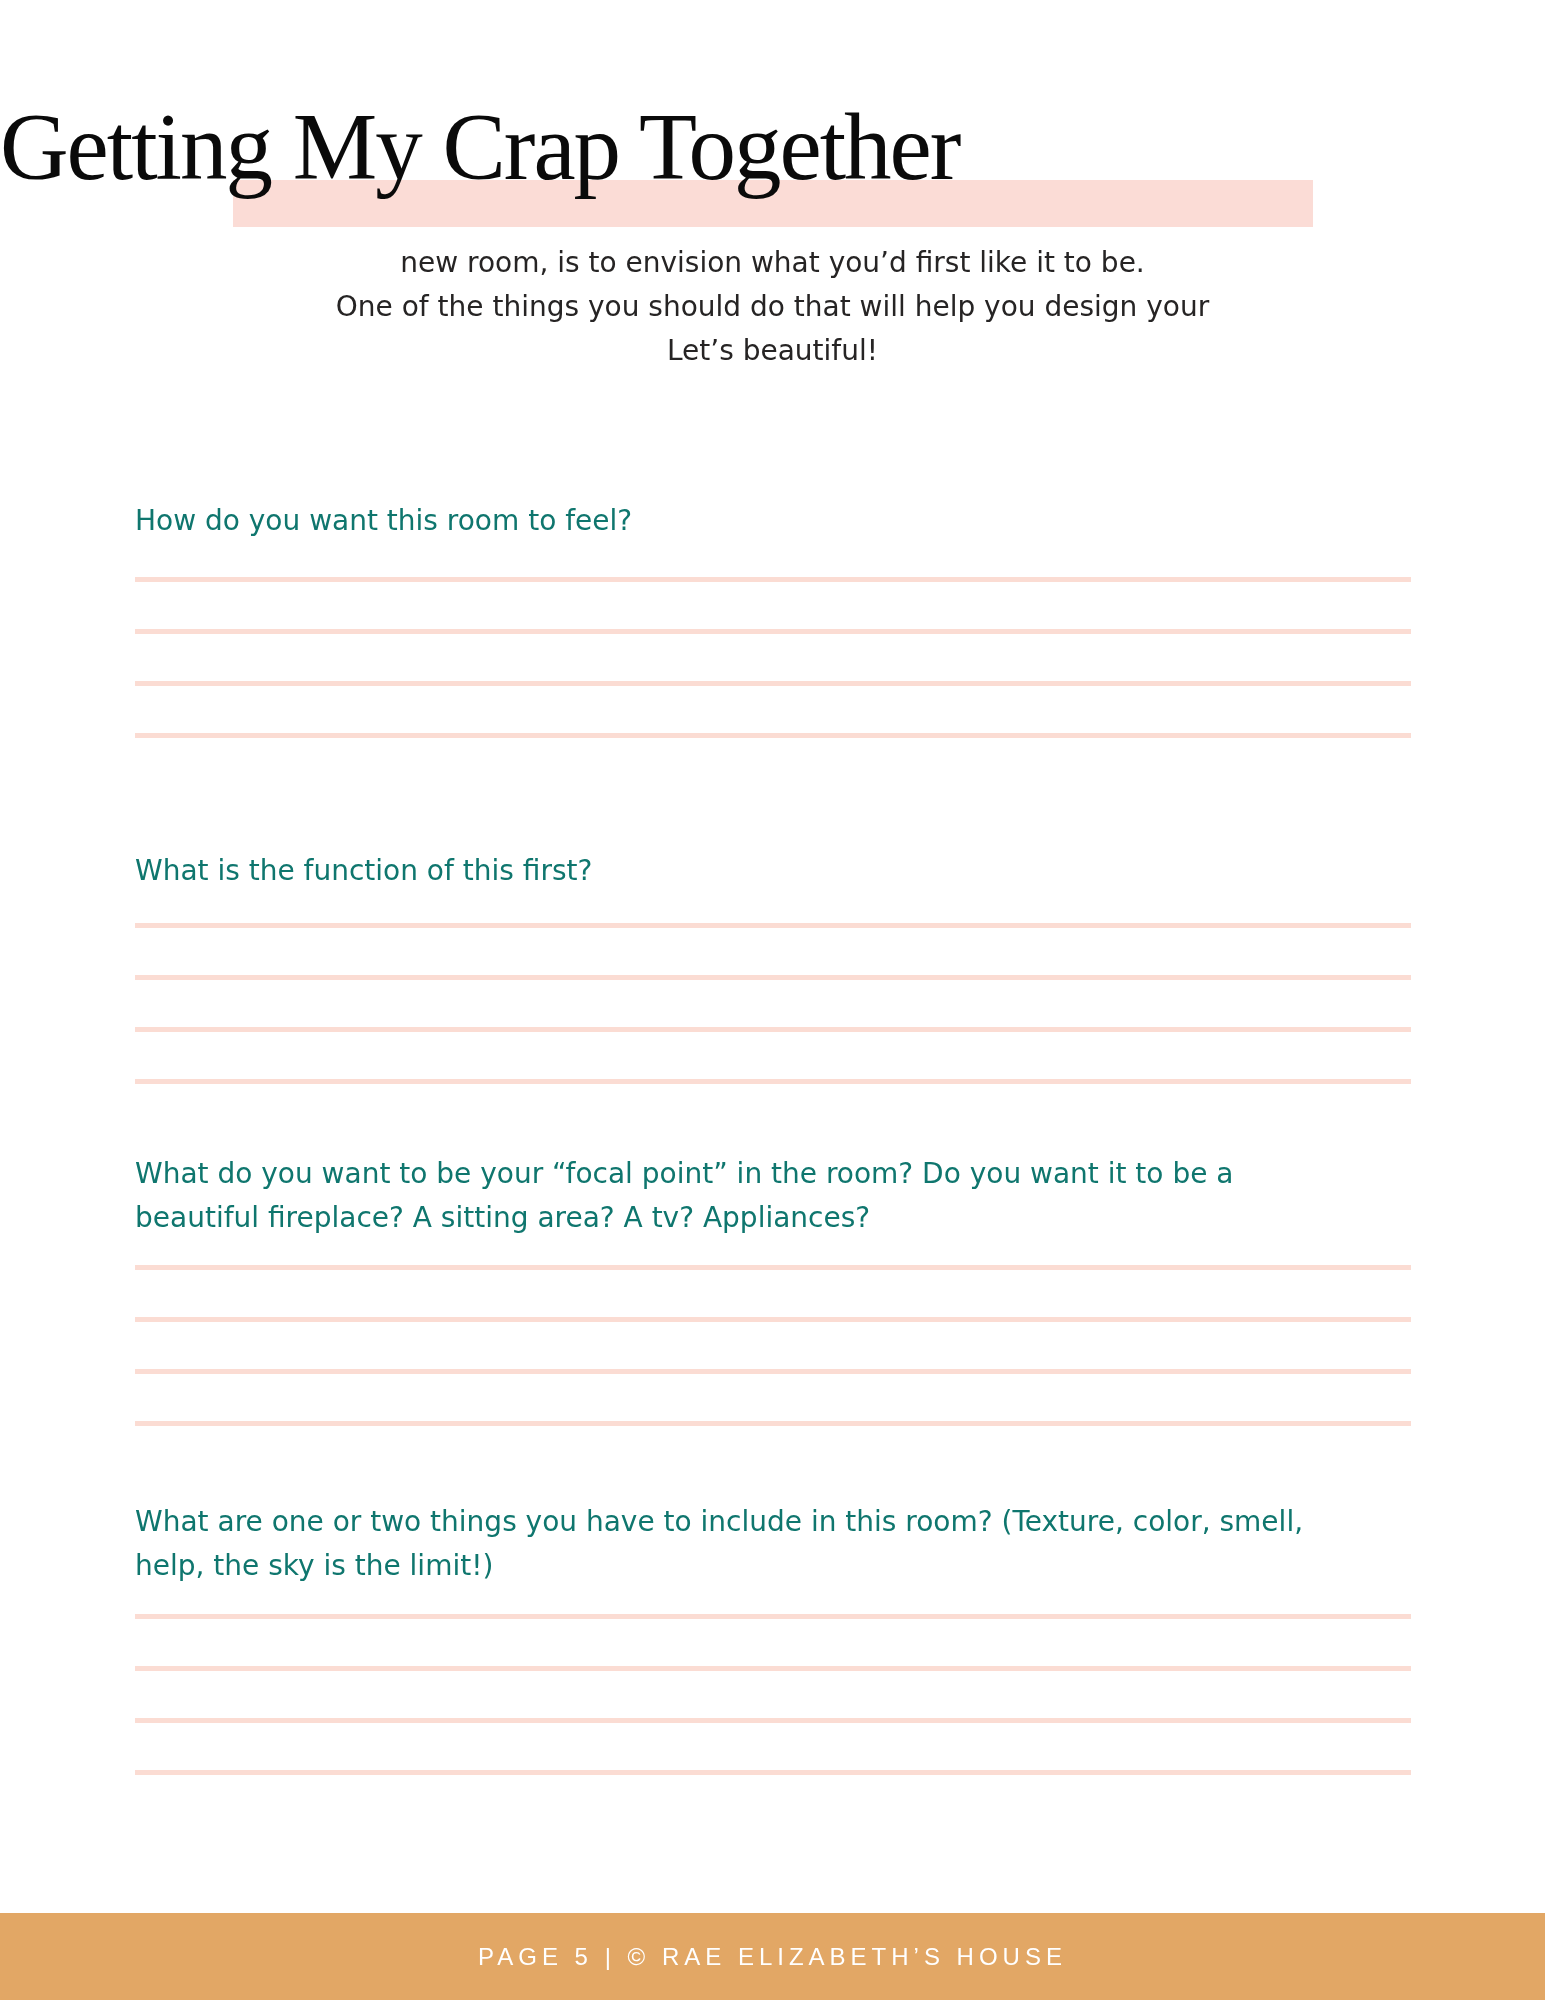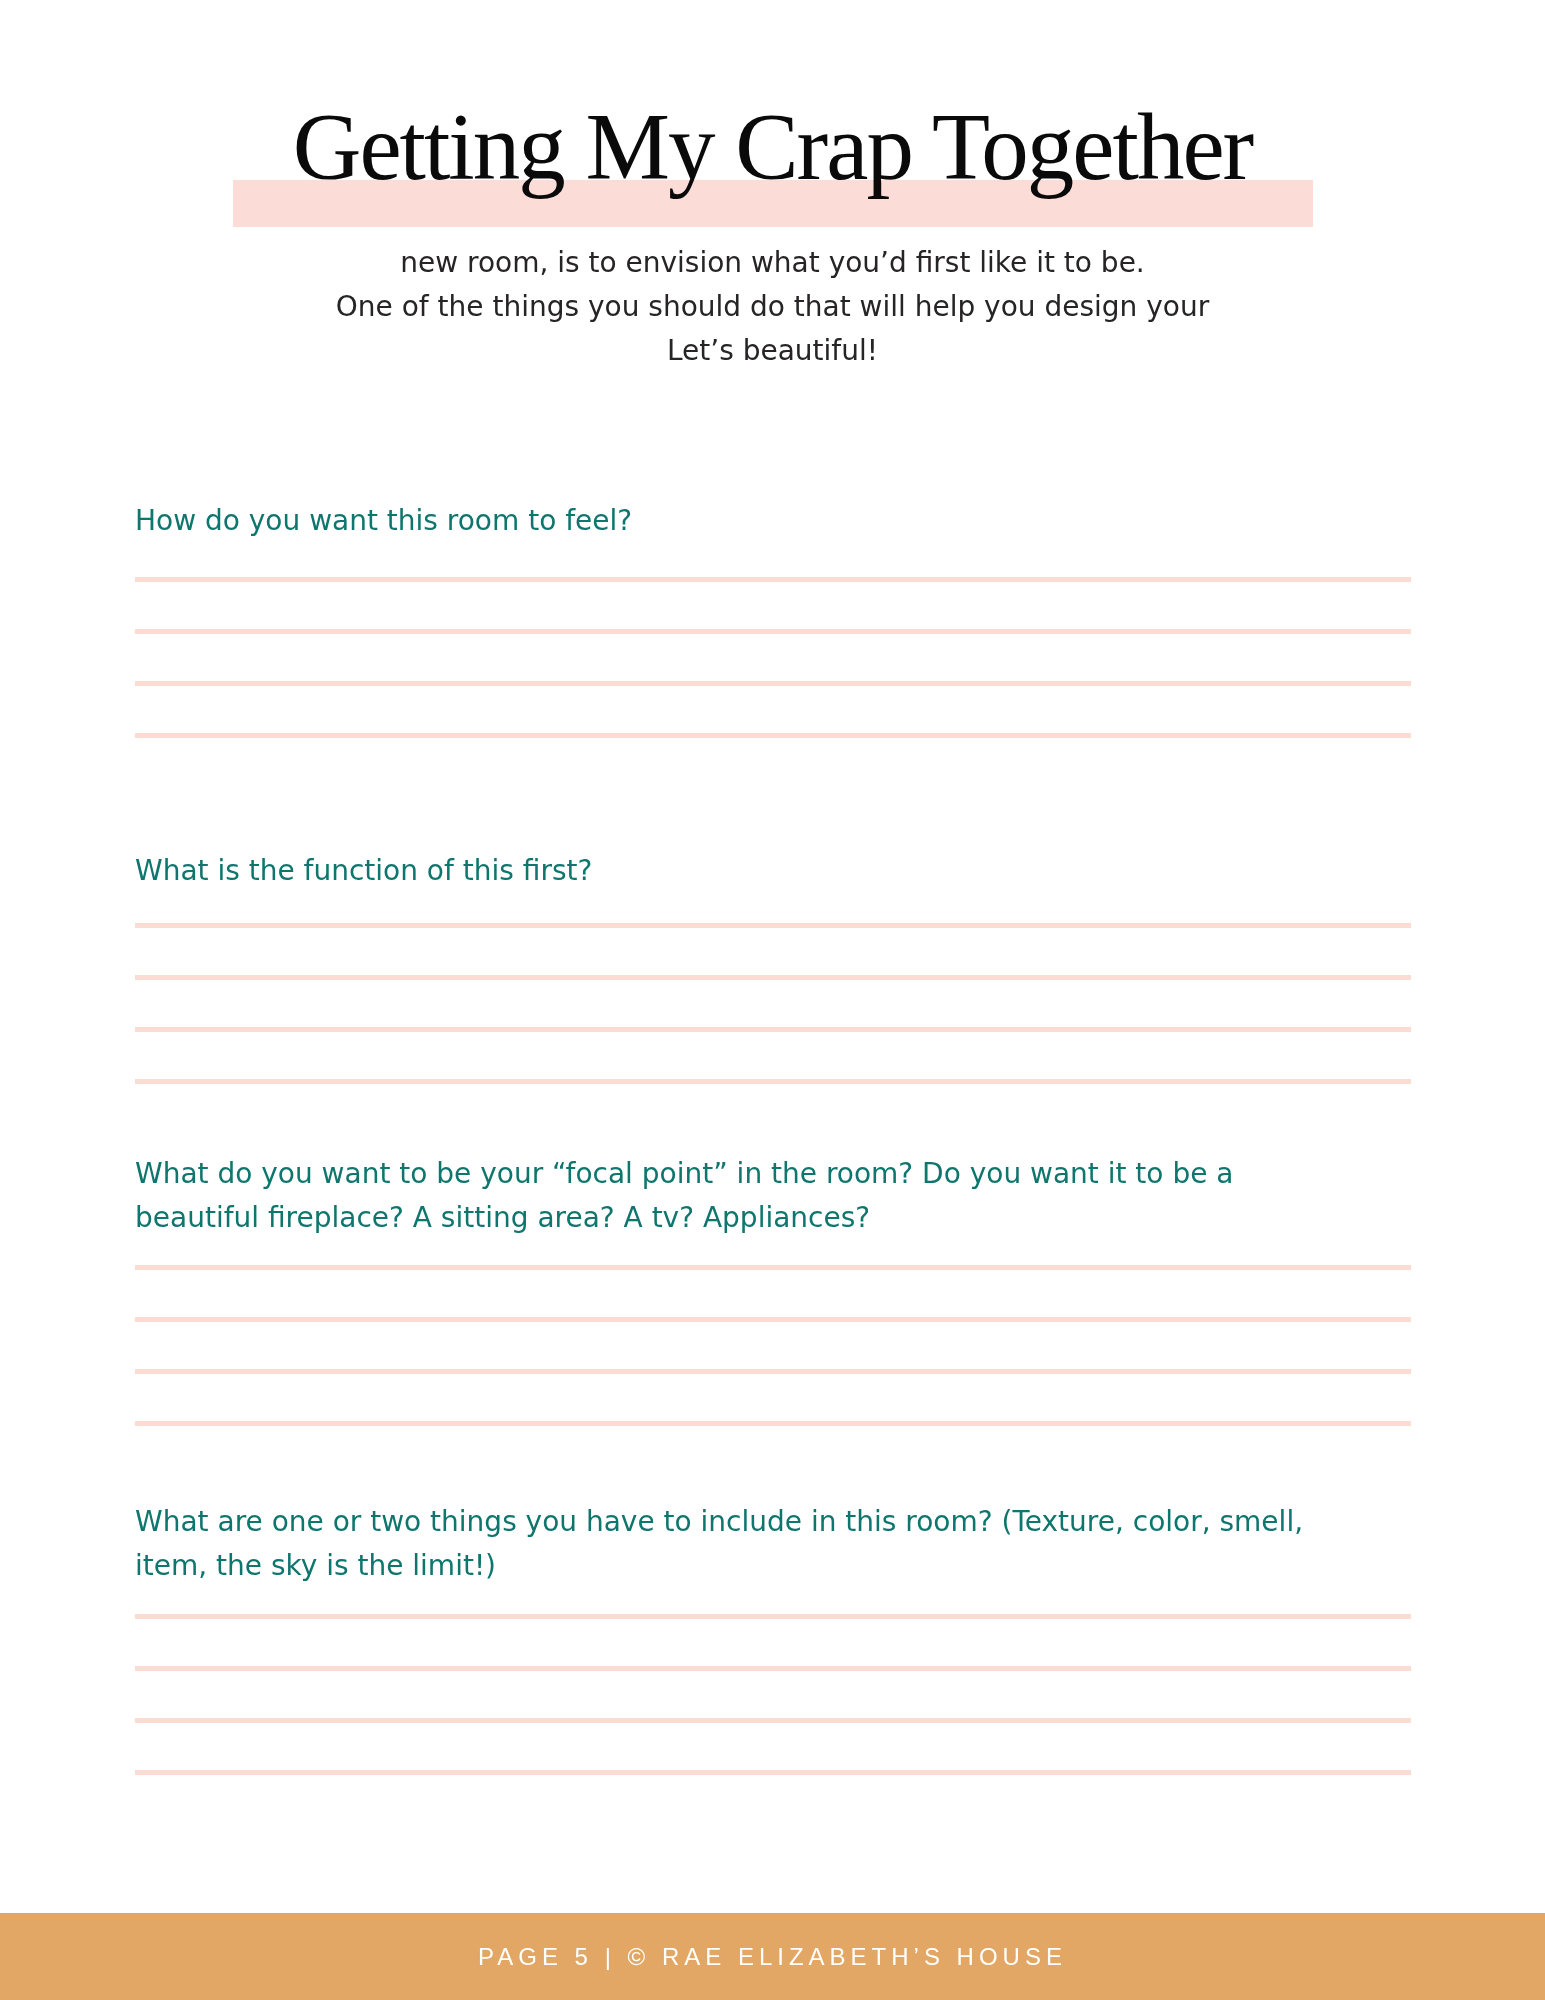--- a/index.html
+++ b/index.html
@@ -26,21 +26,21 @@
     left:233px;
     width:1080px;
     height:47px;
     background:var(--highlight-pink);
   }
   .page-title{
     position:absolute;
     top:100px;
     left:0;
     right:0;
-    text-align:center;
+    text-align:left;
     font-family:"Liberation Serif", serif;
     font-size:95px;
     line-height:1;
     letter-spacing:-2px;
     color:#0a0a0a;
     white-space:nowrap;
   }
   .intro{
     position:absolute;
     top:241px;
@@ -138,21 +138,21 @@
     <div class="answer-lines">
       <div class="answer-line"></div>
       <div class="answer-line"></div>
       <div class="answer-line"></div>
       <div class="answer-line"></div>
     </div>
   </div>
 
   <div class="question q4">
     <div class="question-text">What are one or two things you have to include in this room? (Texture, color, smell,</div>
-    <div class="question-text">item, the sky is the limit!)</div>
+    <div class="question-text">help, the sky is the limit!)</div>
     <div class="answer-lines">
       <div class="answer-line"></div>
       <div class="answer-line"></div>
       <div class="answer-line"></div>
       <div class="answer-line"></div>
     </div>
   </div>
 
   <div class="footer-bar">
     <div class="footer-text">PAGE 5 | © RAE ELIZABETH’S HOUSE</div>

